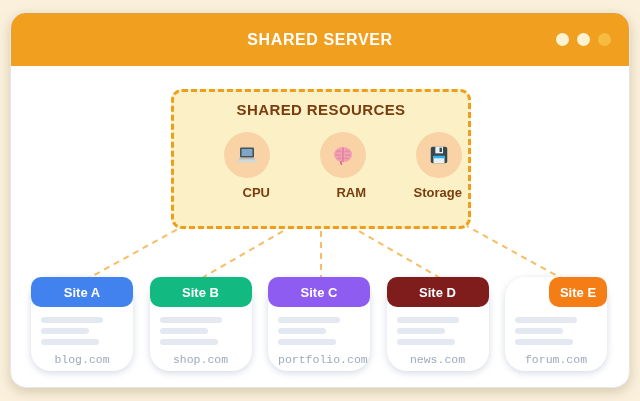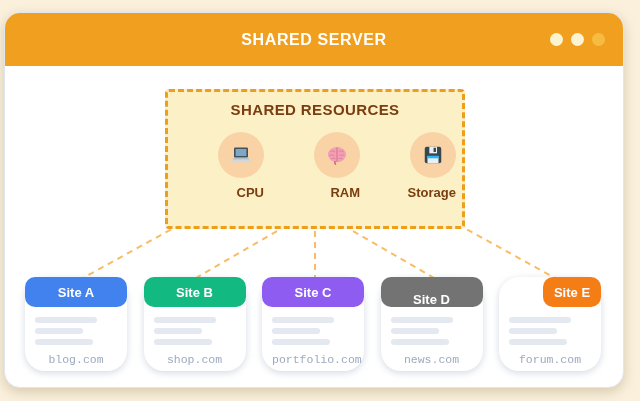--- a/index.html
+++ b/index.html
@@ -17,21 +17,21 @@
   }
   *{margin:0;padding:0;box-sizing:border-box;}
   html,body{width:640px;height:401px;}
   body{
     background:var(--page-bg);
     font-family:"Liberation Sans", sans-serif;
     position:relative;
     overflow:hidden;
   }
   .window{
-    position:absolute;left:4px;top:12px;width:620px;height:376px;
+    position:absolute;left:10px;top:12px;width:620px;height:376px;
     background:#ffffff;border-radius:16px;
     border:1px solid #e2e6ef;
     box-shadow:0 4px 12px rgba(176,156,120,.45);
   }
   .titlebar{
     position:absolute;left:0;top:0;width:100%;height:53px;
     background:var(--titlebar);
     border-radius:15px 15px 0 0;
     display:flex;align-items:center;justify-content:center;
   }
@@ -43,21 +43,21 @@
   .dot-1,.dot-2{background:var(--dot-light);}
   .dot-3{background:var(--dot-accent);}
 
   .connector-svg{position:absolute;left:0;top:0;width:620px;height:376px;z-index:1;}
   .connector-line{stroke:var(--connector);stroke-width:2;stroke-dasharray:6 5;fill:none;}
 
   .resources-box{
     position:absolute;left:160px;top:76px;width:300px;height:140px;
     background:var(--box-bg);
     border:3px dashed var(--box-border);
-    border-radius:4px;z-index:2;
+    border-radius:11px;z-index:2;
     display:flex;flex-direction:column;align-items:center;
   }
   .resources-title{
     margin-top:9px;color:var(--brown);font-size:15px;font-weight:700;letter-spacing:.4px;
   }
   .resources-row{
     margin-top:14px;width:100%;display:flex;justify-content:space-evenly;
   }
   .res-item{display:flex;flex-direction:column;align-items:flex-end;width:90px;}
   .res-circle{
@@ -182,21 +182,21 @@
     </div>
     <div class="site-body">
       <div class="skel skel-1"></div>
       <div class="skel skel-2"></div>
       <div class="skel skel-3"></div>
       <div class="site-domain">portfolio.com</div>
     </div>
   </div>
 
   <div class="site-card">
-    <div class="site-header" style="background: #737373; align-items: flex-end;">
+    <div class="site-header" style="background: #7f1d1d;">
       <span class="site-name">Site D</span>
     </div>
     <div class="site-body">
       <div class="skel skel-1"></div>
       <div class="skel skel-2"></div>
       <div class="skel skel-3"></div>
       <div class="site-domain">news.com</div>
     </div>
   </div>
 

